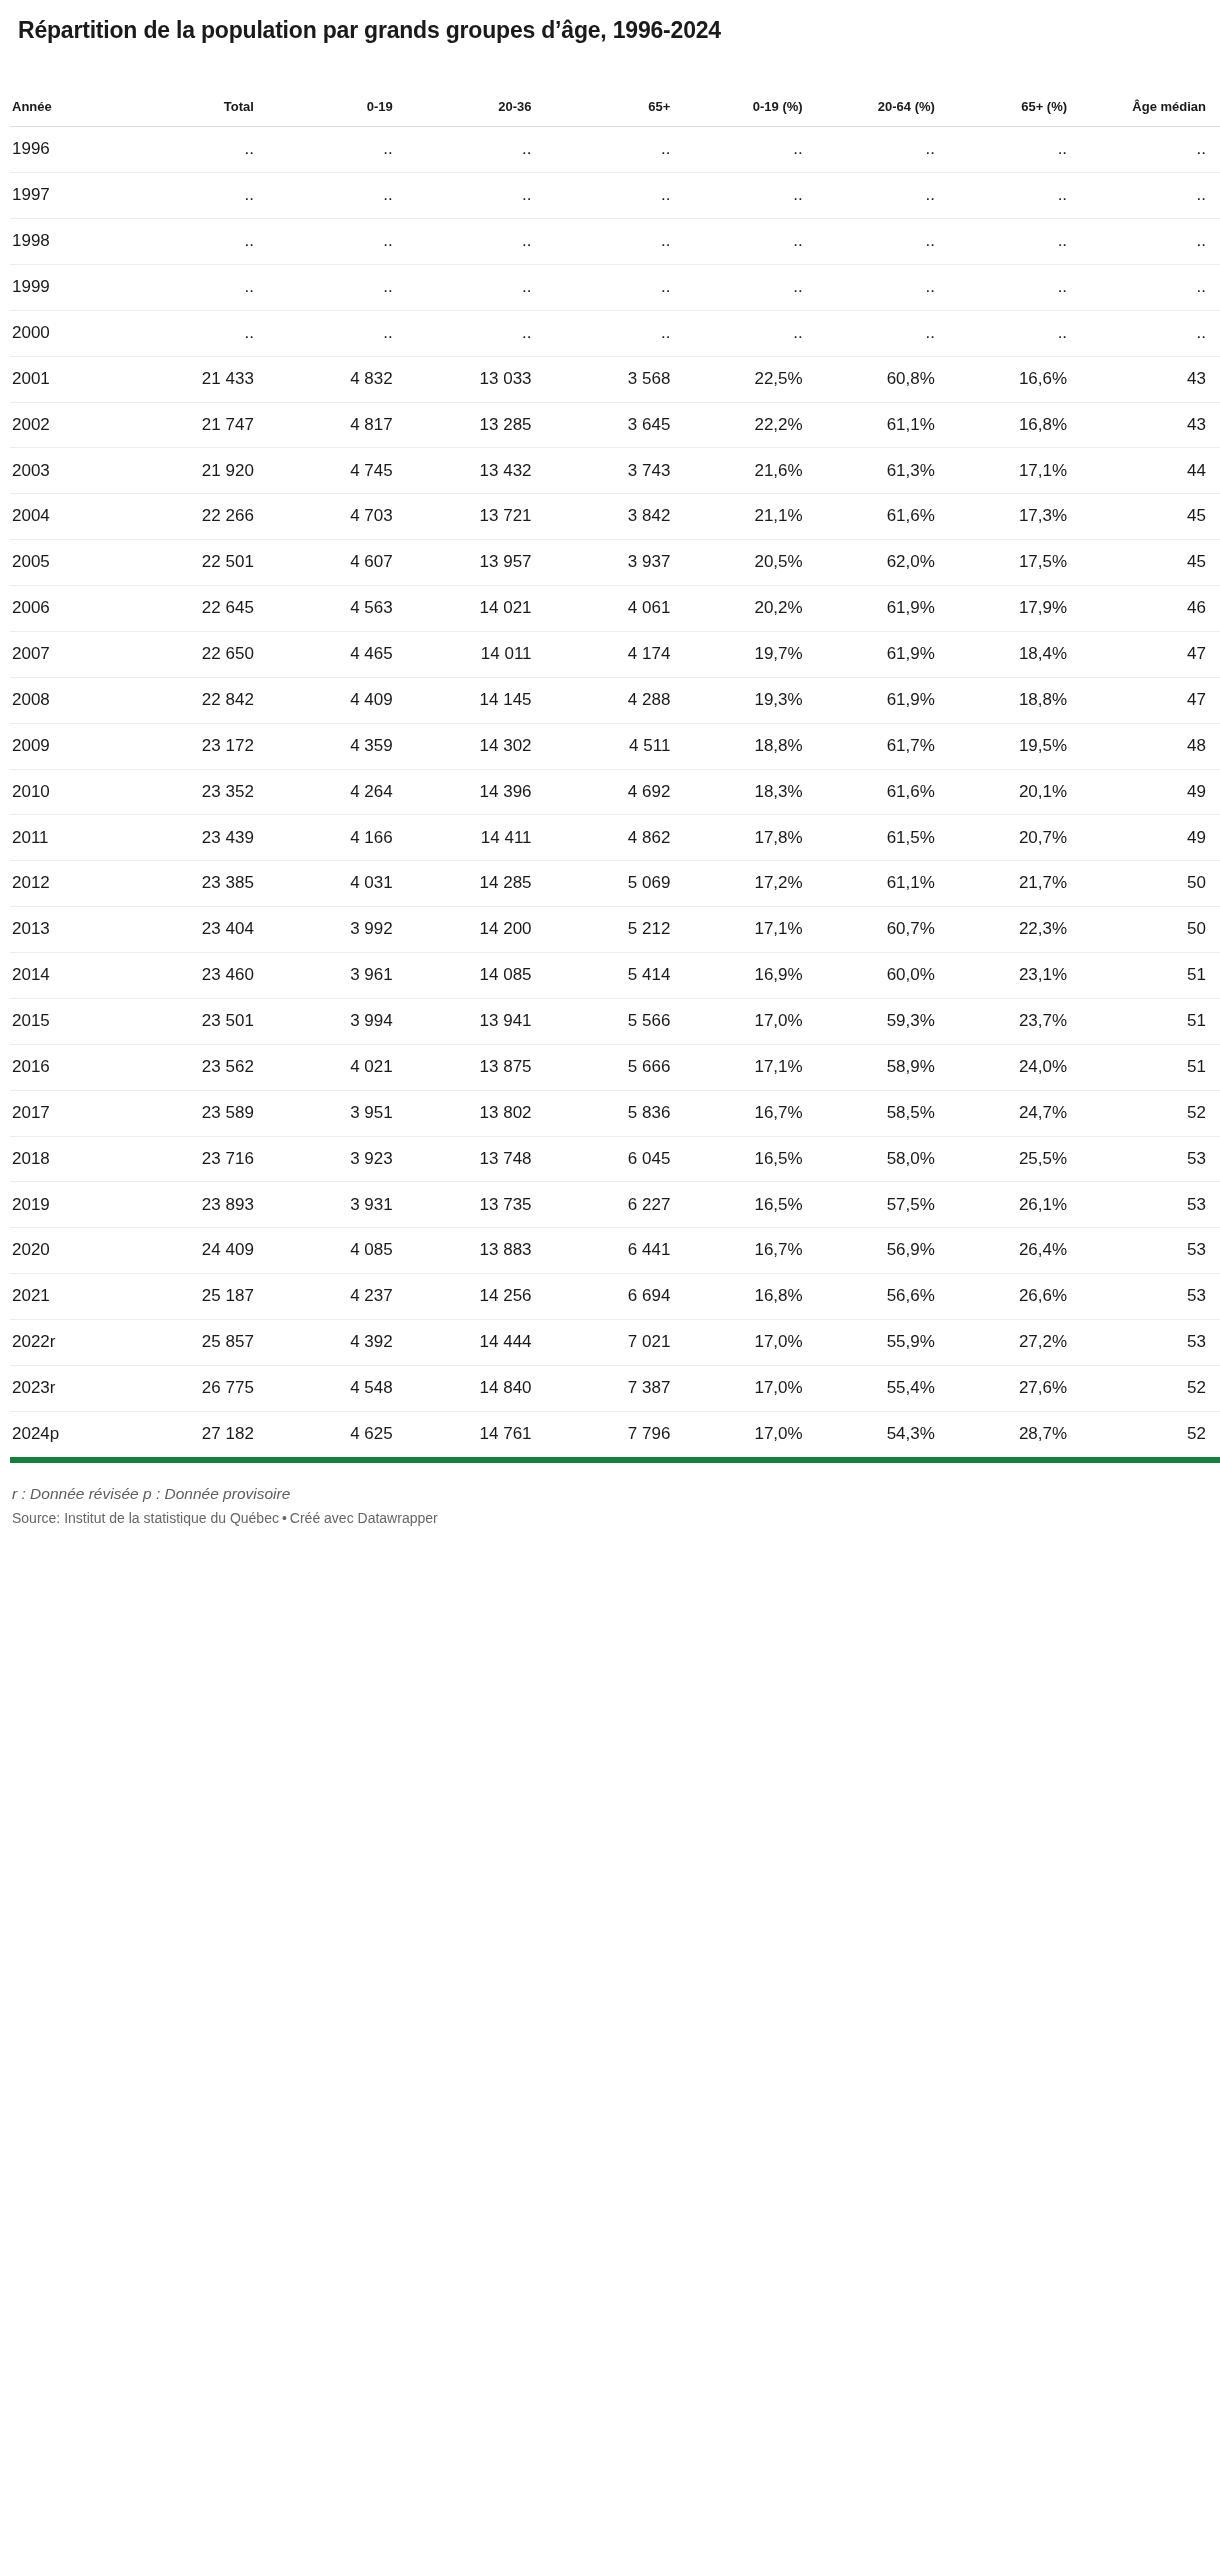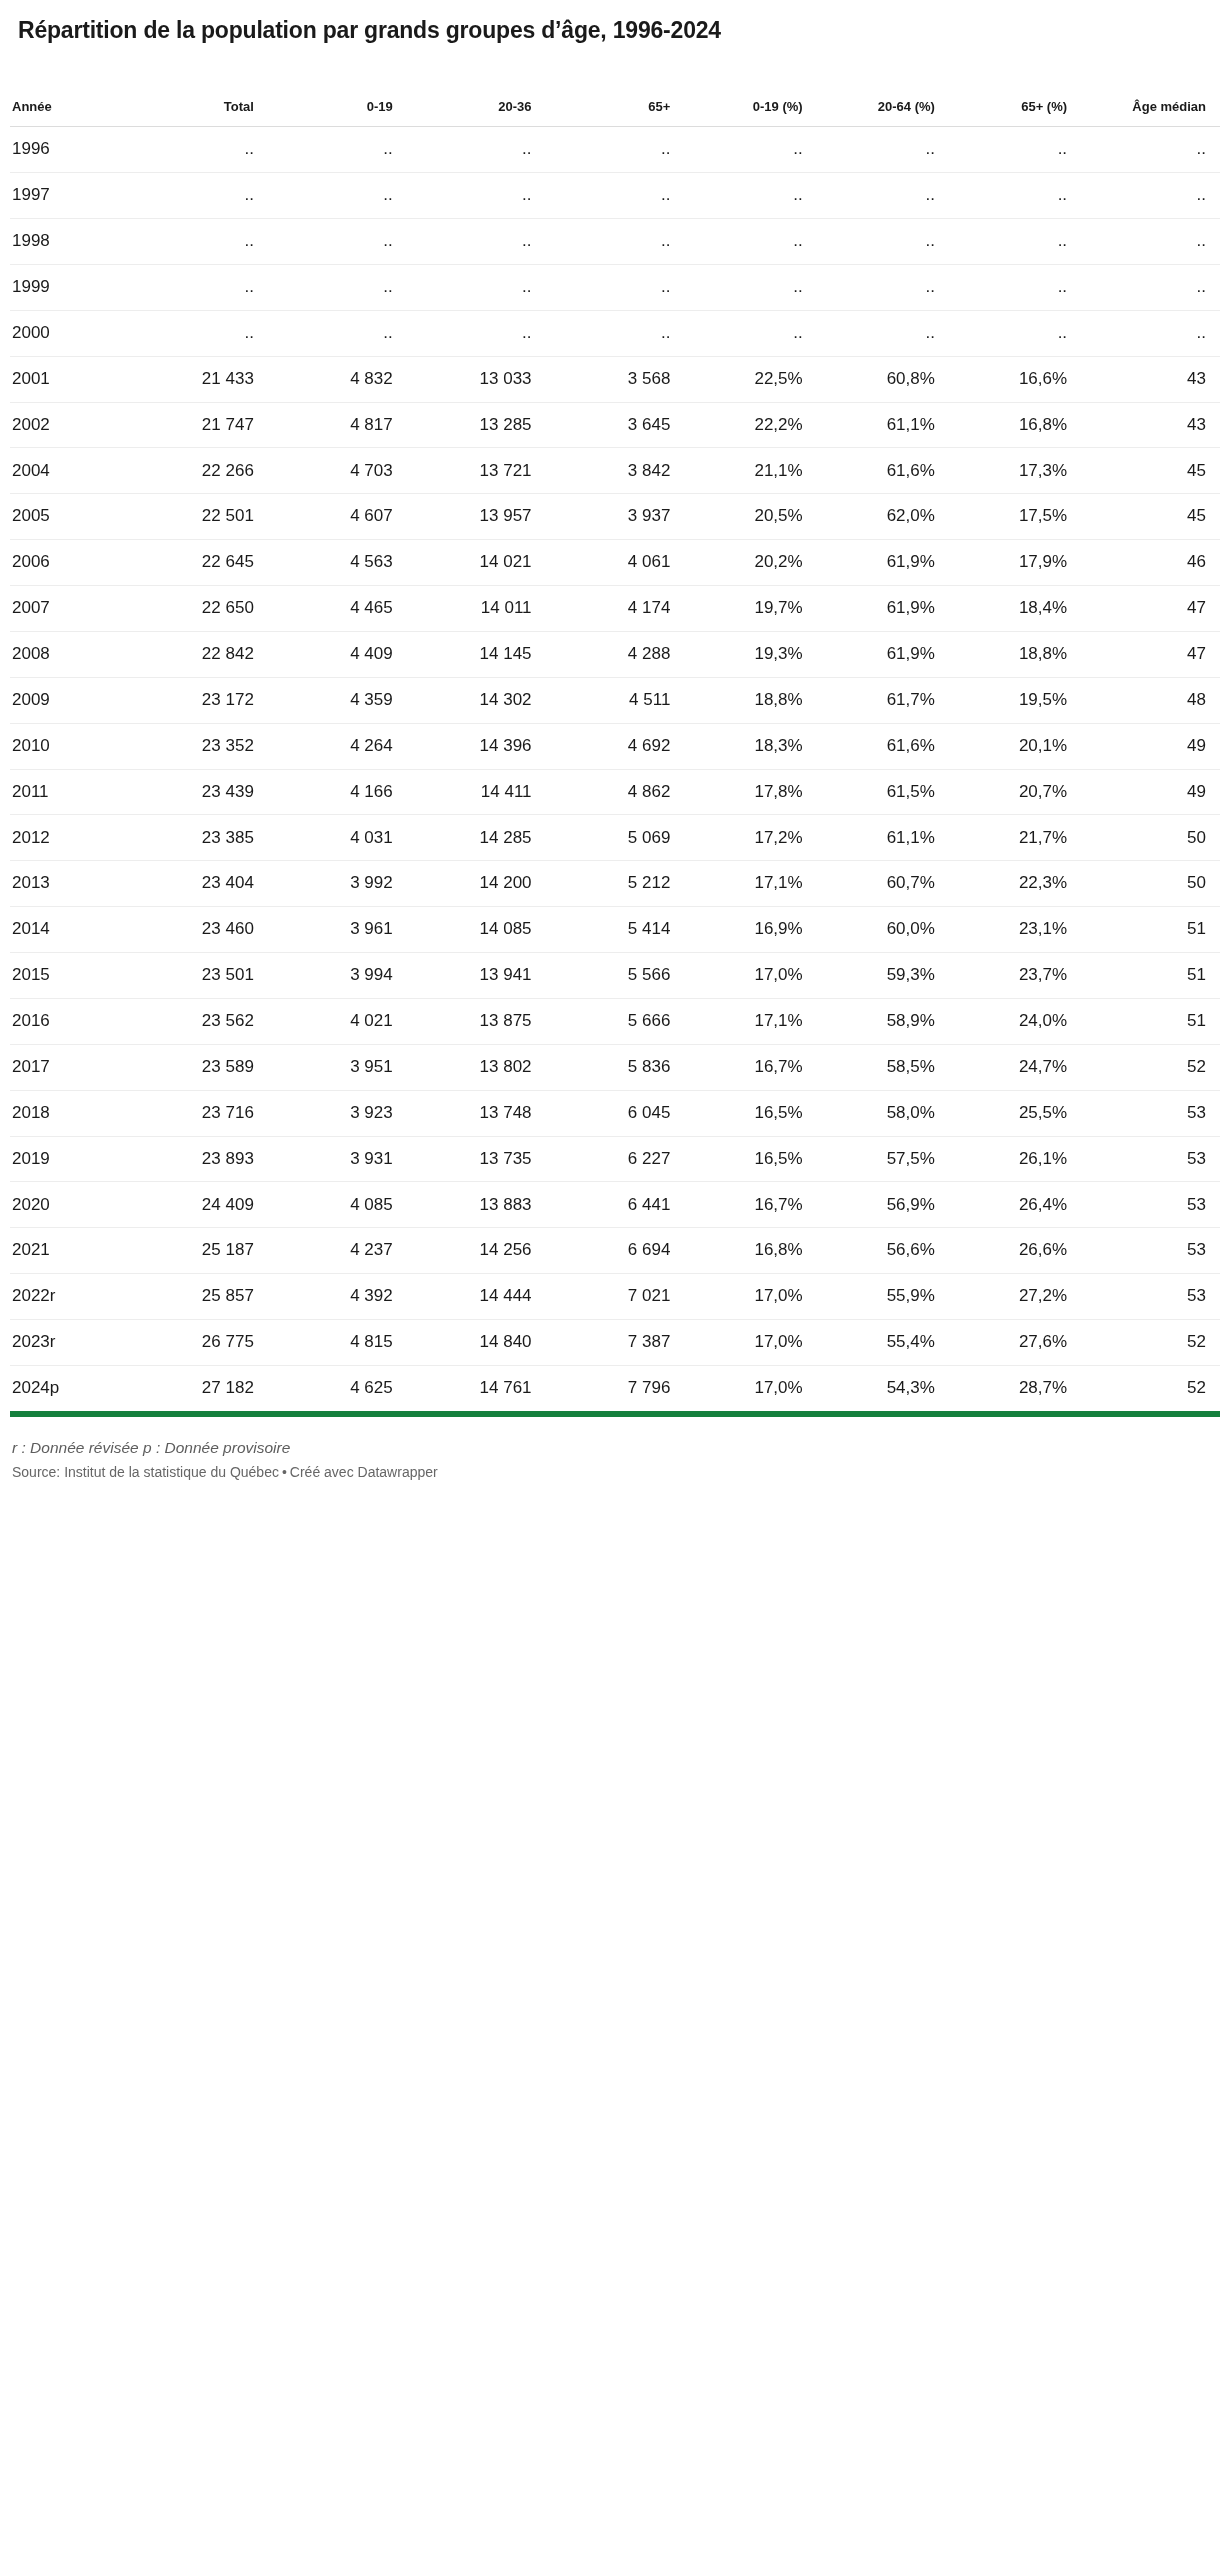--- a/index.html
+++ b/index.html
@@ -186,20 +186,31 @@
           <td class="right">21 747</td>
           <td class="right">4 817</td>
           <td class="right">13 285</td>
           <td class="right">3 645</td>
           <td class="right">22,2%</td>
           <td class="right">61,1%</td>
           <td class="right">16,8%</td>
           <td class="right">43</td>
         </tr>
         <tr>
+          <td class="left">2003</td>
+          <td class="right">21 920</td>
+          <td class="right">4 745</td>
+          <td class="right">13 432</td>
+          <td class="right">3 743</td>
+          <td class="right">21,6%</td>
+          <td class="right">61,3%</td>
+          <td class="right">17,1%</td>
+          <td class="right">44</td>
+        </tr>
+        <tr>
           <td class="left">2004</td>
           <td class="right">22 266</td>
           <td class="right">4 703</td>
           <td class="right">13 721</td>
           <td class="right">3 842</td>
           <td class="right">21,1%</td>
           <td class="right">61,6%</td>
           <td class="right">17,3%</td>
           <td class="right">45</td>
         </tr>
@@ -397,21 +408,21 @@
           <td class="right">14 444</td>
           <td class="right">7 021</td>
           <td class="right">17,0%</td>
           <td class="right">55,9%</td>
           <td class="right">27,2%</td>
           <td class="right">53</td>
         </tr>
         <tr>
           <td class="left">2023r</td>
           <td class="right">26 775</td>
-          <td class="right">4 815</td>
+          <td class="right">4 548</td>
           <td class="right">14 840</td>
           <td class="right">7 387</td>
           <td class="right">17,0%</td>
           <td class="right">55,4%</td>
           <td class="right">27,6%</td>
           <td class="right">52</td>
         </tr>
         <tr>
           <td class="left">2024p</td>
           <td class="right">27 182</td>

